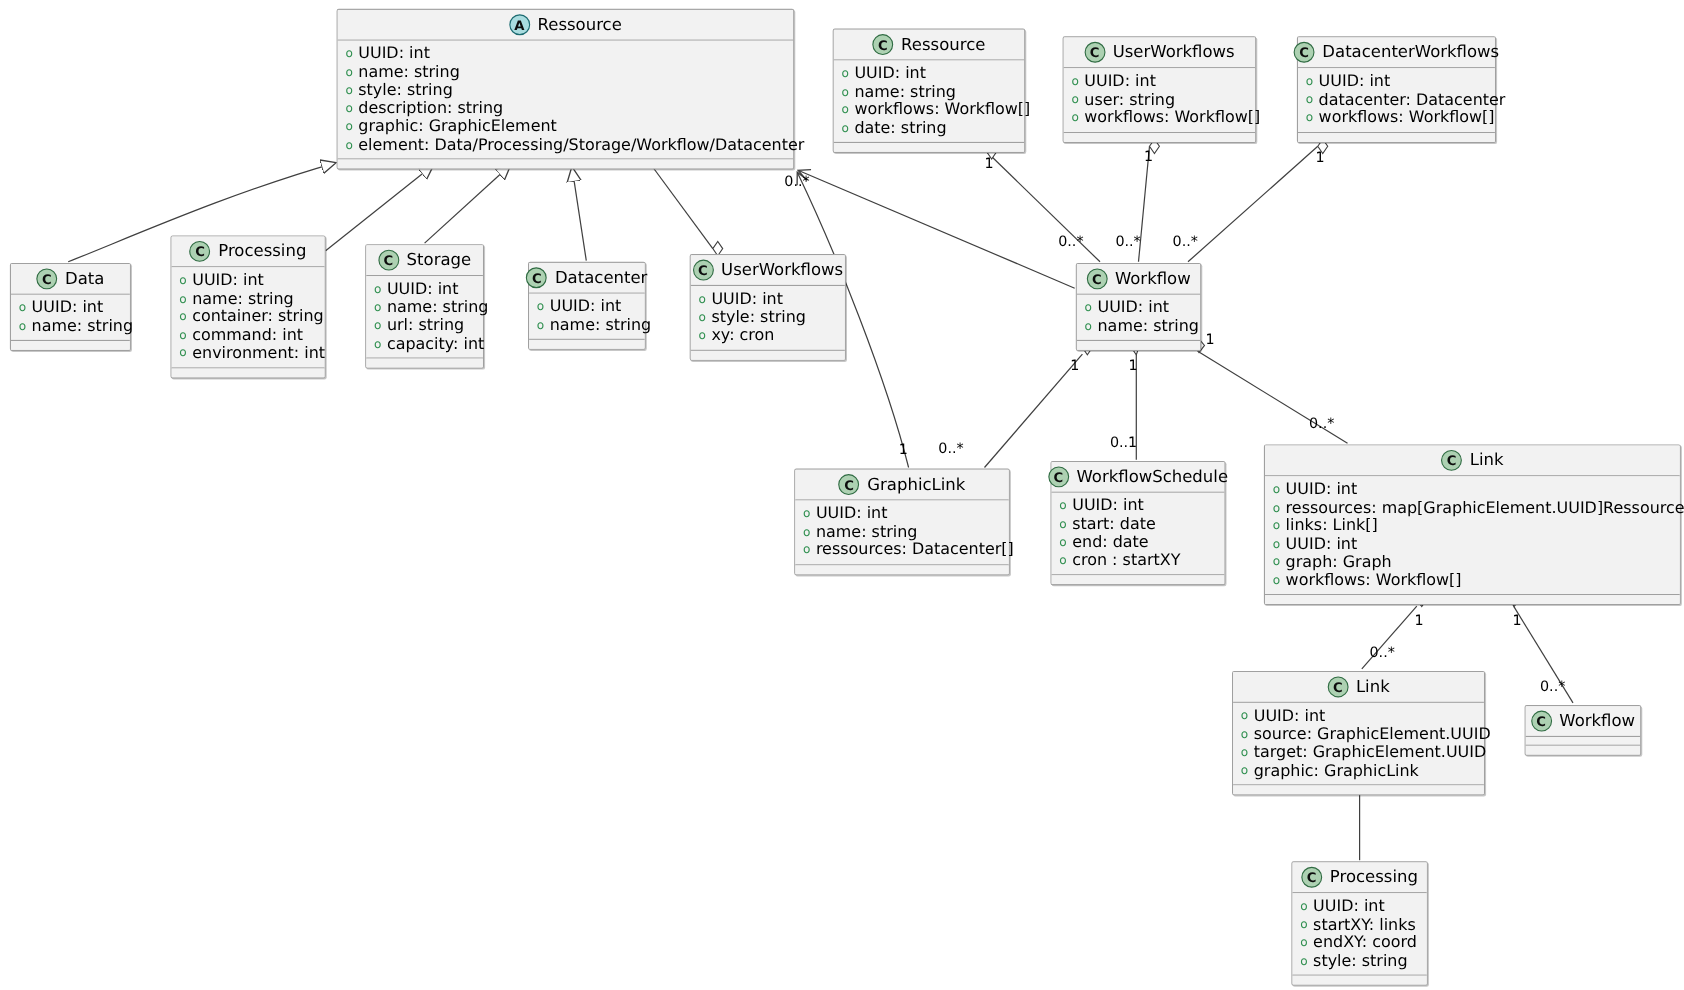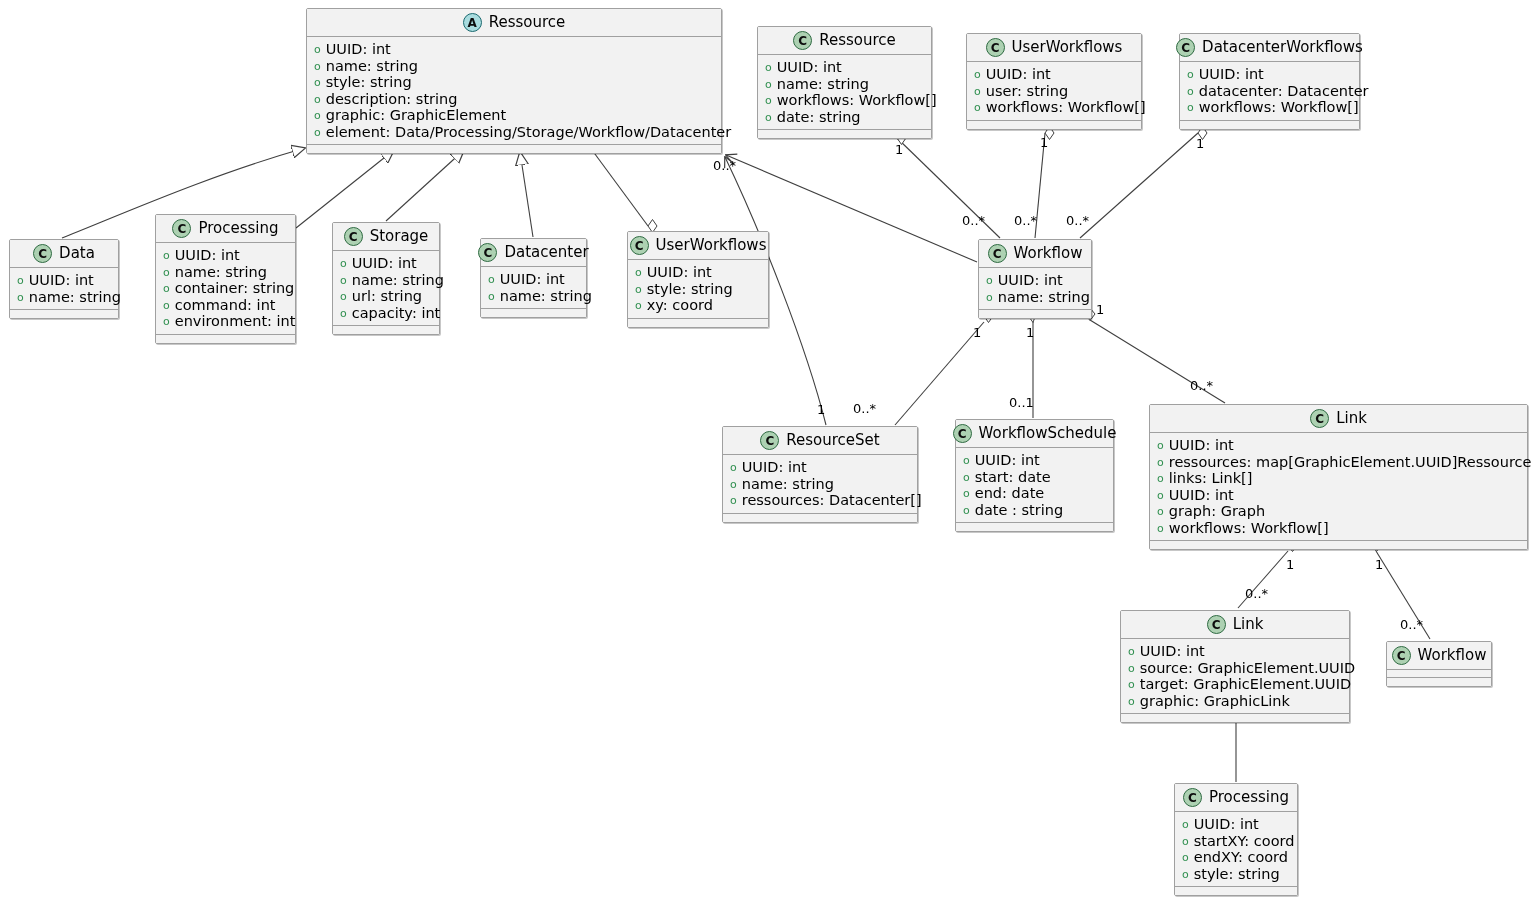--- a/index.html
+++ b/index.html
@@ -354,21 +354,21 @@
         <div class="attr">
           <span class="vis">o</span>
           <span>UUID: int</span>
         </div>
         <div class="attr">
           <span class="vis">o</span>
           <span>style: string</span>
         </div>
         <div class="attr">
           <span class="vis">o</span>
-          <span>xy: coord</span>
+          <span>xy: cron</span>
         </div>
       </div>
       <div class="cls-foot"></div>
     </div>
     <div class="umlclass" style="left: 978px; top: 239px; width: 114px;">
       <div class="cls-header">
         <span class="badge badge-c">C</span>
         <span class="cls-name">Workflow</span>
       </div>
       <div class="cls-attrs">
@@ -379,21 +379,21 @@
         <div class="attr">
           <span class="vis">o</span>
           <span>name: string</span>
         </div>
       </div>
       <div class="cls-foot"></div>
     </div>
     <div class="umlclass" style="left: 722px; top: 426px; width: 196px;">
       <div class="cls-header">
         <span class="badge badge-c">C</span>
-        <span class="cls-name">ResourceSet</span>
+        <span class="cls-name">GraphicLink</span>
       </div>
       <div class="cls-attrs">
         <div class="attr">
           <span class="vis">o</span>
           <span>UUID: int</span>
         </div>
         <div class="attr">
           <span class="vis">o</span>
           <span>name: string</span>
         </div>
@@ -417,21 +417,21 @@
         <div class="attr">
           <span class="vis">o</span>
           <span>start: date</span>
         </div>
         <div class="attr">
           <span class="vis">o</span>
           <span>end: date</span>
         </div>
         <div class="attr">
           <span class="vis">o</span>
-          <span>date : string</span>
+          <span>cron : startXY</span>
         </div>
       </div>
       <div class="cls-foot"></div>
     </div>
     <div class="umlclass" style="left: 1149px; top: 404px; width: 379px;">
       <div class="cls-header">
         <span class="badge badge-c">C</span>
         <span class="cls-name">Link</span>
       </div>
       <div class="cls-attrs">
@@ -500,21 +500,21 @@
         <span class="badge badge-c">C</span>
         <span class="cls-name">Processing</span>
       </div>
       <div class="cls-attrs">
         <div class="attr">
           <span class="vis">o</span>
           <span>UUID: int</span>
         </div>
         <div class="attr">
           <span class="vis">o</span>
-          <span>startXY: coord</span>
+          <span>startXY: links</span>
         </div>
         <div class="attr">
           <span class="vis">o</span>
           <span>endXY: coord</span>
         </div>
         <div class="attr">
           <span class="vis">o</span>
           <span>style: string</span>
         </div>
       </div>

